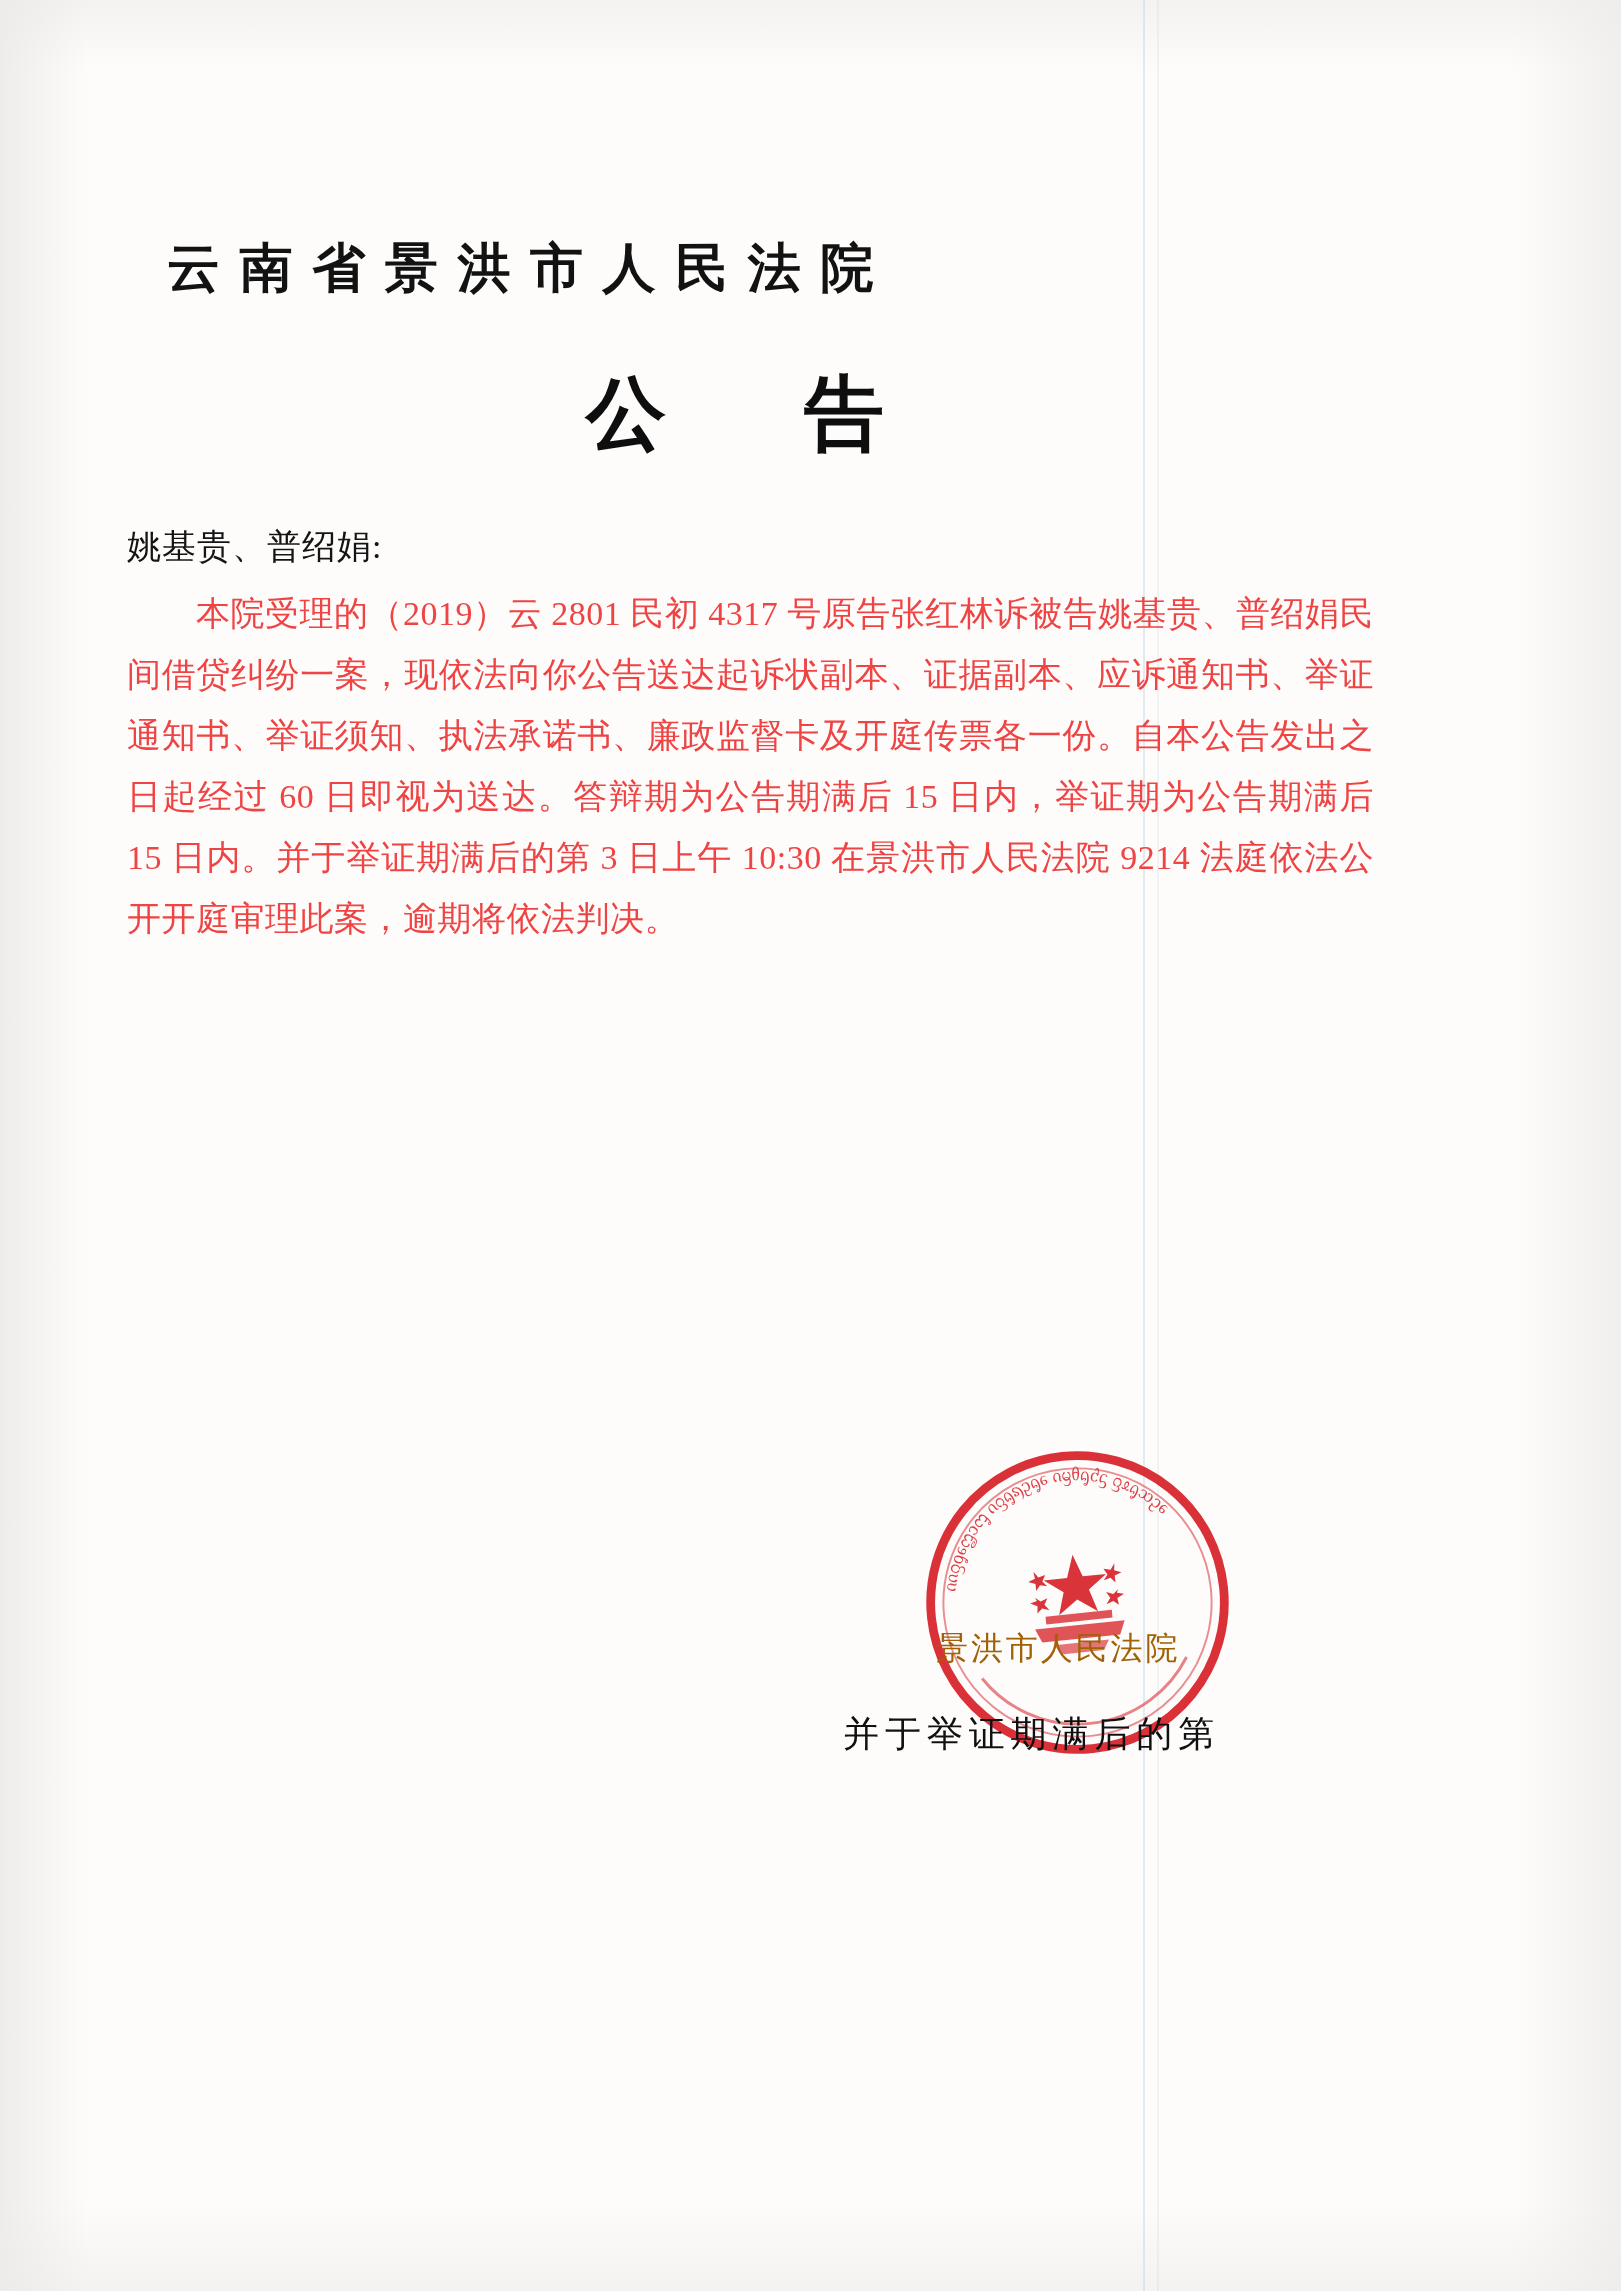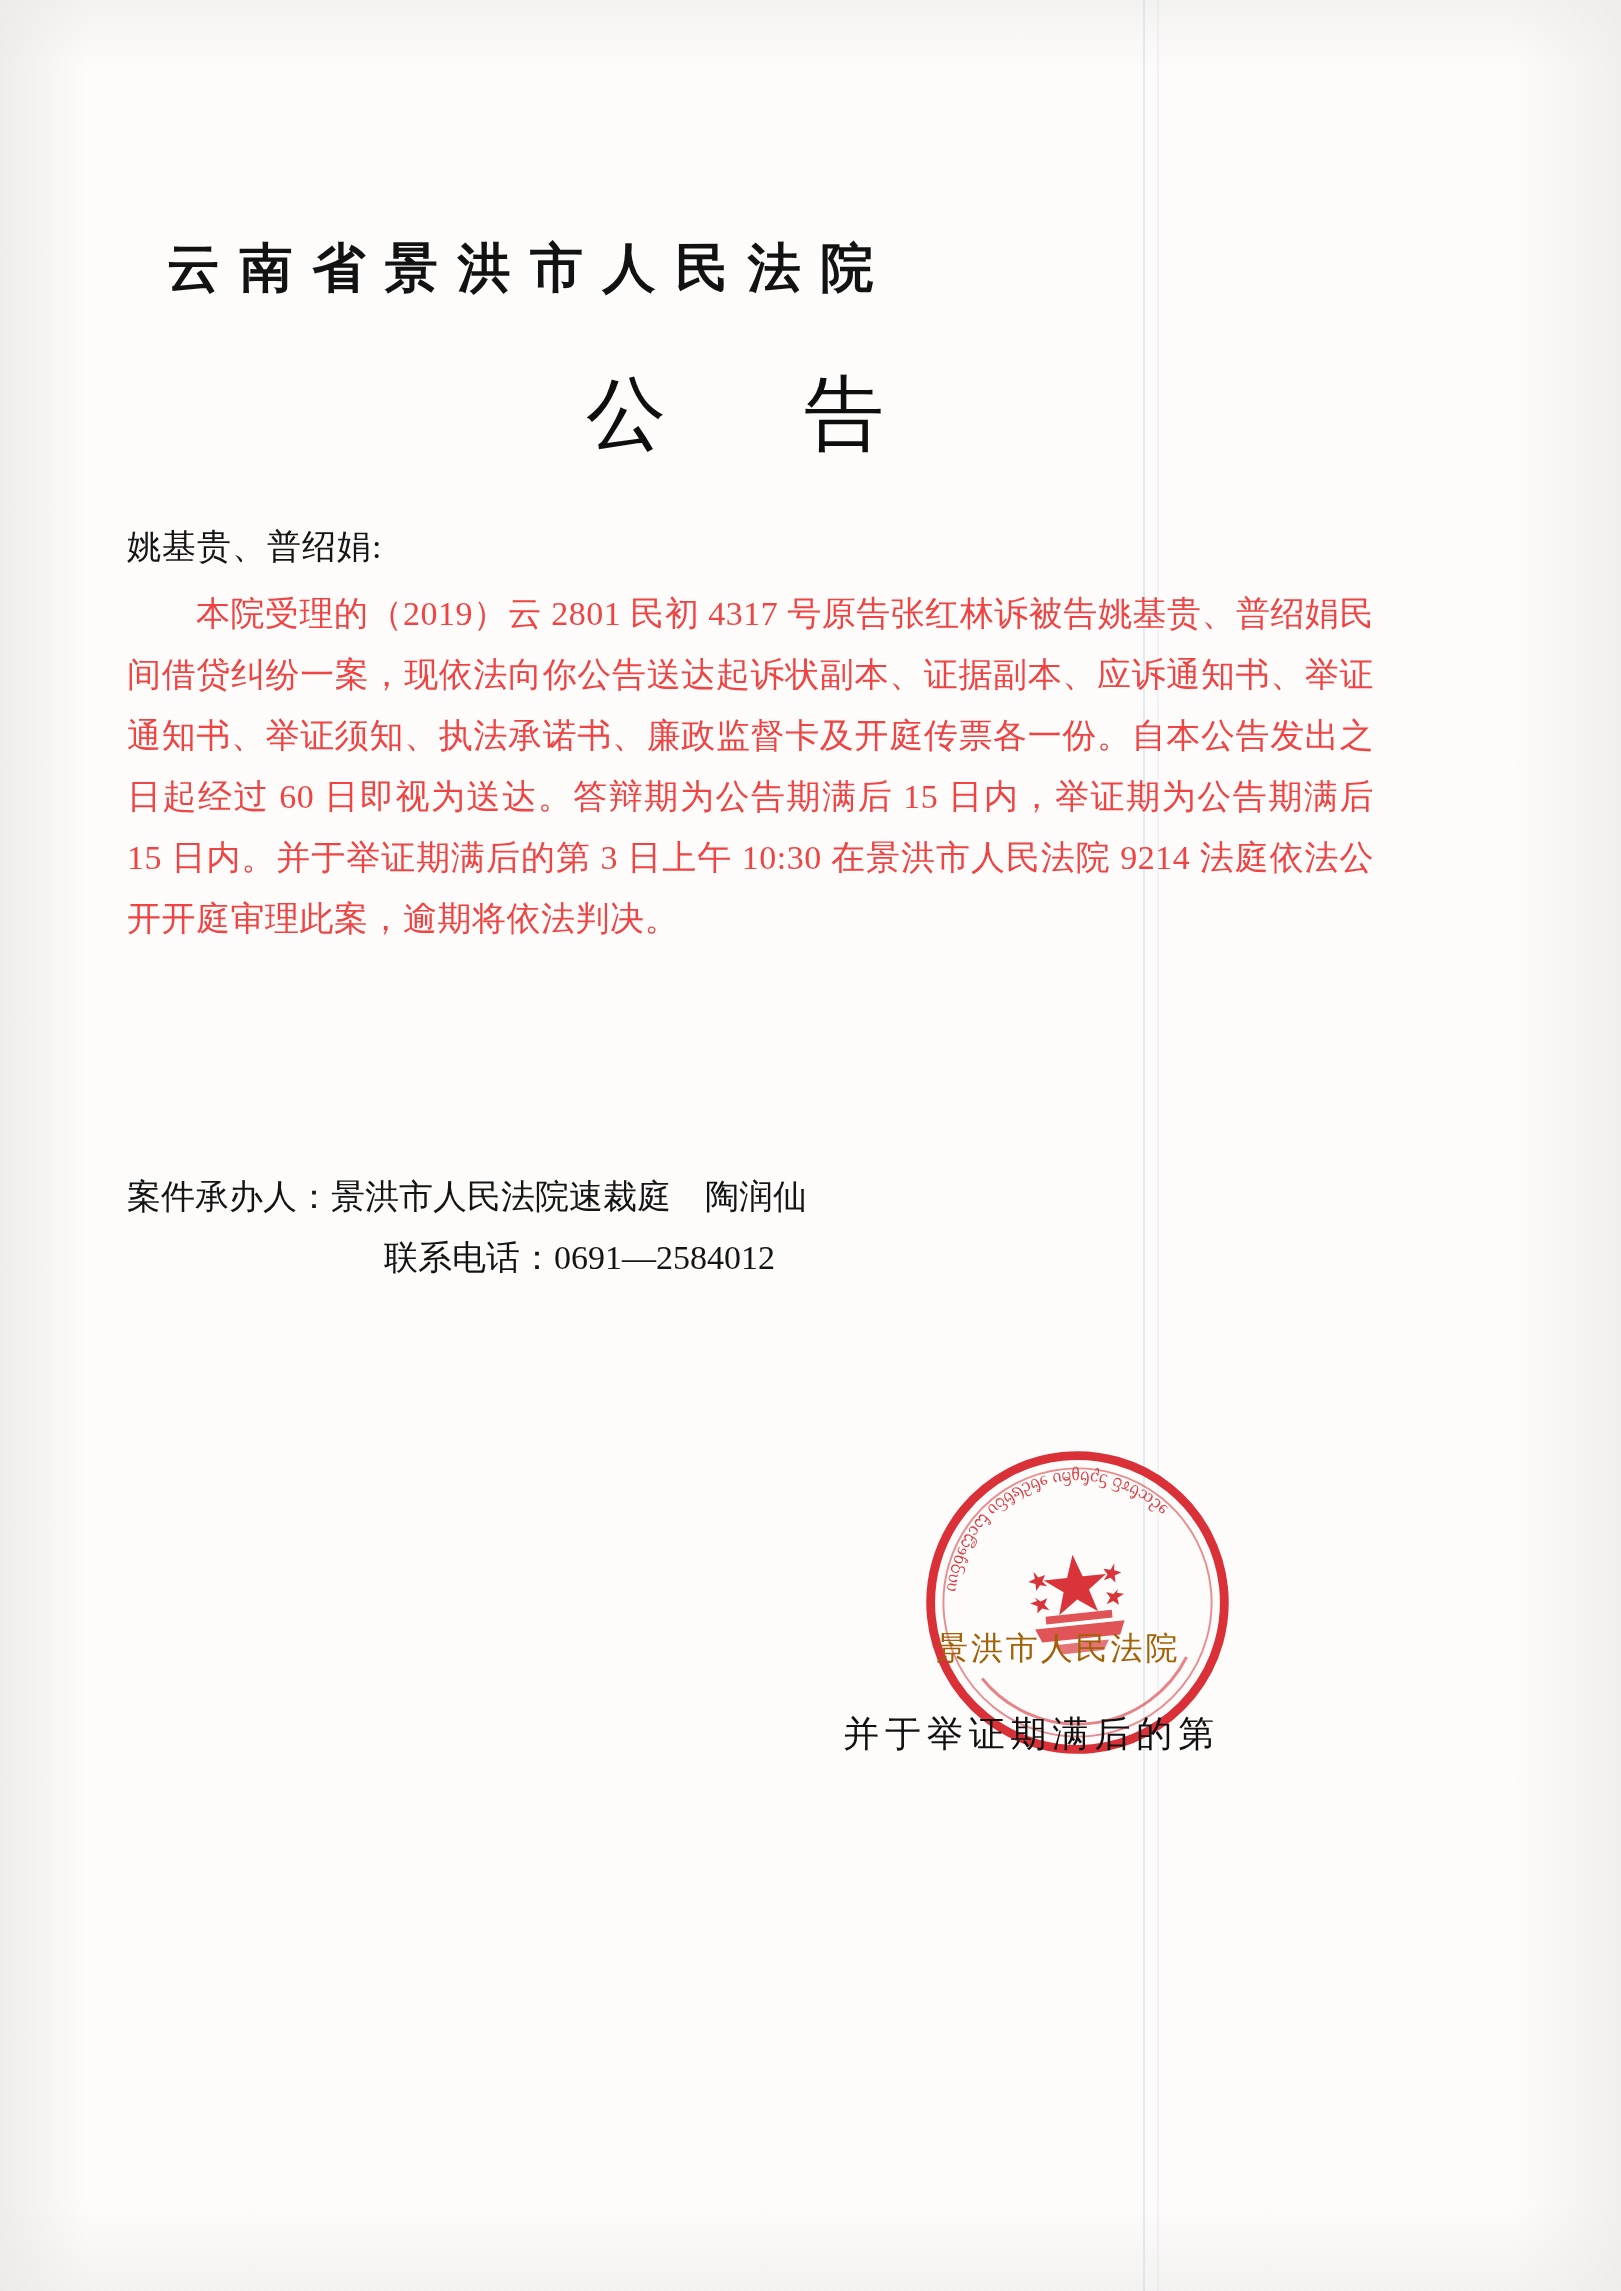--- a/index.html
+++ b/index.html
@@ -62,21 +62,21 @@
     white-space: nowrap;
   }
 
   .doc-type {
     position: absolute;
     top: 361px;
     left: 0;
     width: 1529px;
     text-align: center;
     font-family: "Liberation Serif", "DejaVu Serif", serif;
-    font-weight: normal;
+    font-weight: bold;
     font-size: 80px;
     letter-spacing: 59px;
     color: #0e0e0e;
   }
 
   .addressee {
     position: absolute;
     top: 524px;
     left: 127px;
     font-size: 34px;
@@ -155,24 +155,20 @@
   <div class="content">
 
     <div class="court-title">云南省景洪市人民法院</div>
 
     <div class="doc-type">公 告</div>
 
     <div class="addressee">姚基贵、普绍娟:</div>
 
     <div class="body-text">本院受理的（2019）云 2801 民初 4317 号原告张红林诉被告姚基贵、普绍娟民间借贷纠纷一案，现依法向你公告送达起诉状副本、证据副本、应诉通知书、举证通知书、举证须知、执法承诺书、廉政监督卡及开庭传票各一份。自本公告发出之日起经过 60 日即视为送达。答辩期为公告期满后 15 日内，举证期为公告期满后 15 日内。并于举证期满后的第 3 日上午 10:30 在景洪市人民法院 9214 法庭依法公开开庭审理此案，逾期将依法判决。</div>
 
-    <div class="handler-block">
-      <div class="handler-line-1">案件承办人：景洪市人民法院速裁庭    陶润仙</div>
-      <div class="handler-line-2">联系电话：0691—2584012</div>
-    </div>
 
     <div class="seal">
       <svg width="323" height="323" viewBox="0 0 330 330" xmlns="http://www.w3.org/2000/svg">
         <defs>
           <path id="arc-top" d="M 40,165 A 125,125 0 0 1 290,165" fill="none"></path>
           <path id="arc-top-inner" d="M 55,165 A 110,110 0 0 1 275,165" fill="none"></path>
         </defs>
         <circle cx="165" cy="165" r="150" fill="none" stroke="#d61f26" stroke-width="9" opacity="0.92"></circle>
         <circle cx="165" cy="165" r="137" fill="none" stroke="#d61f26" stroke-width="2" opacity="0.5"></circle>
 

